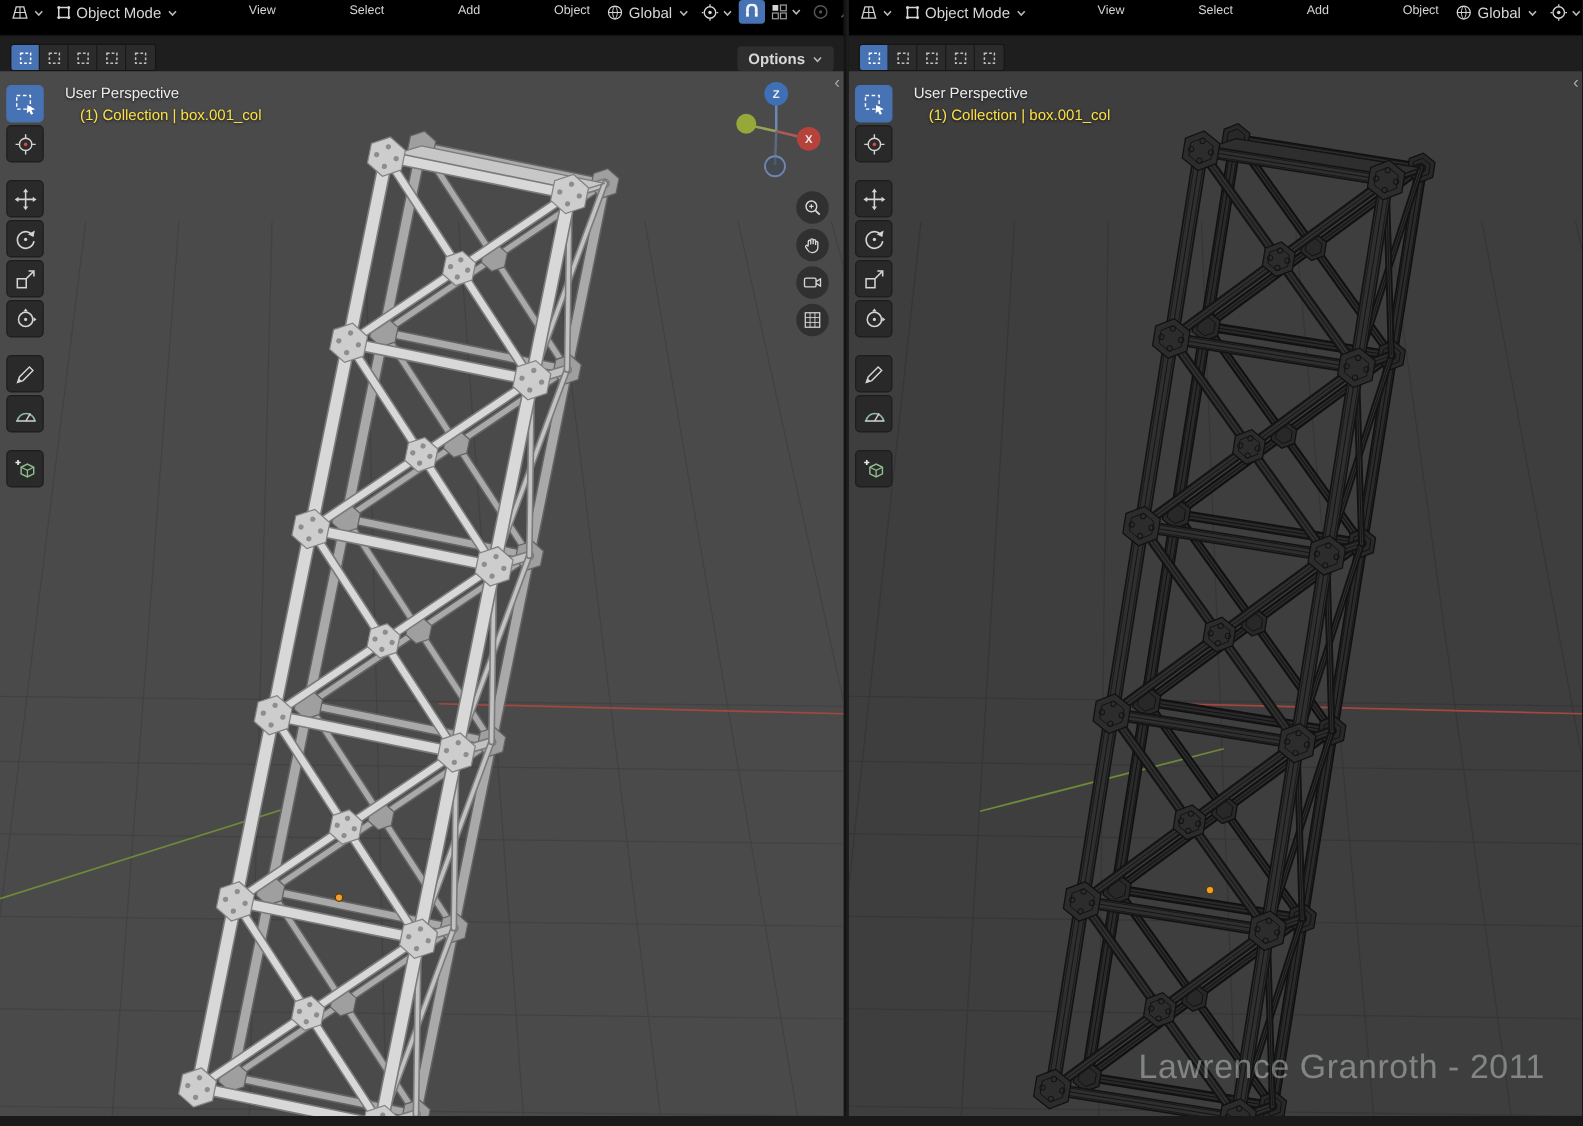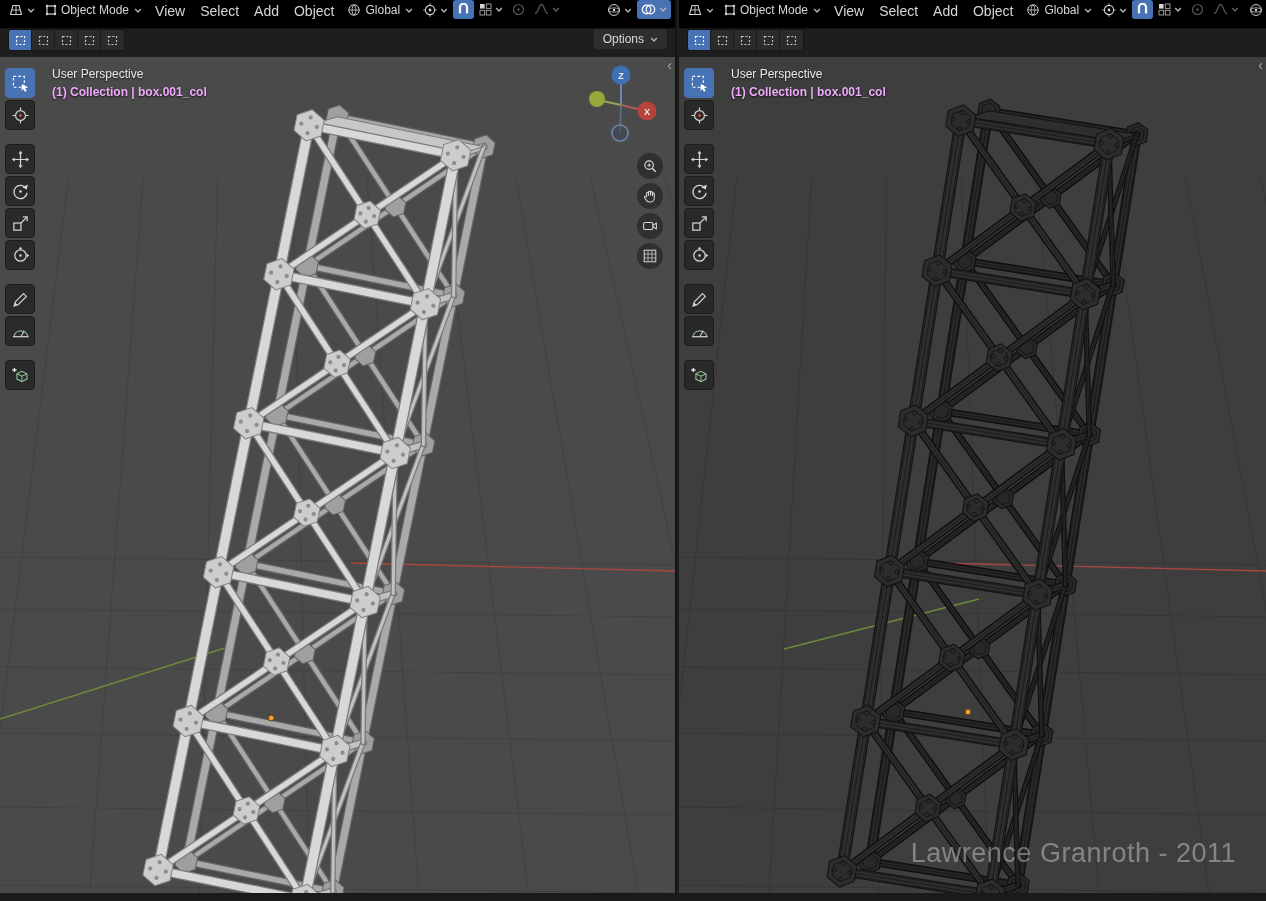--- a/index.html
+++ b/index.html
@@ -8,29 +8,29 @@
   .app { position:relative; width:1266px; height:901px; overflow:hidden; background:#1d1d1d; }
 
   .pane { position:absolute; top:0; height:893px; overflow:hidden; display:flex; flex-direction:column; background:#1d1d1d; }
   .pane.left  { left:0;   width:677px; border-right:2px solid #141414; }
   .pane.right { left:679px; width:587px; }
 
   .hdr { height:29px; background:#000000; border-bottom:1px solid #141414;
          display:flex; align-items:flex-start; gap:1px; padding:0 4px; flex:0 0 auto; white-space:nowrap; overflow:hidden; }
   .hdr > * { flex:0 0 auto; }
   .hdr-spacer { flex:1 1 0 !important; min-width:0; }
-  .menu-item { color:#d6d6d6; font-size:14px; padding:3px 7px; border-radius:3px; cursor:default; }
+  .menu-item { color:#d6d6d6; font-size:10px; padding:3px 7px; border-radius:3px; cursor:default;margin-left:44px; }
   .hdr-widget { display:flex; align-items:center; gap:4px; color:#d6d6d6; font-size:12px; padding:3px 5px; border-radius:3px; }
   .hdr-icon-btn { display:flex; align-items:center; gap:2px; padding:3px 4px; border-radius:3px; }
   .hdr-icon-btn.active { background:#4772b3; }
   .hdr-icon-btn.dim { opacity:.55; }
   .ic { display:flex; align-items:center; }
   .caret { margin-left:1px; }
 
-  .toolrow { height:28px; background:#1e1e1e; display:flex; align-items:flex-start; padding:0 8px; flex:0 0 auto; }
+  .toolrow { height:28px; background:#1e1e1e; display:flex; align-items:flex-end; padding:0 8px; flex:0 0 auto;font-weight:bold; }
   .selmode-group { display:flex; border-radius:3px; overflow:hidden; border:1px solid #161616; }
   .sm-btn { width:23px; height:20px; display:flex; align-items:center; justify-content:center;
             background:#2b2b2b; color:#bfbfbf; border-right:1px solid #191919; }
   .sm-btn:last-child { border-right:none; }
   .sm-btn.active { background:#4772b3; color:#ffffff; }
   .options-btn { margin-left:auto; display:flex; align-items:center; gap:5px; background:#2e2e2e;
                  color:#d8d8d8; font-size:12px; padding:3px 9px; border-radius:3px; }
 
   .viewport { position:relative; flex:1 1 auto; overflow:hidden; }
   .pane.left  .viewport { background:#4a4a4a; }
@@ -38,21 +38,21 @@
   .scene { position:absolute; left:0; top:0; width:100%; height:100%; display:block; }
 
   .toolbar { position:absolute; left:5px; top:11px; display:flex; flex-direction:column; gap:2px; }
   .tb-gap { height:10px; }
   .tb-btn { width:30px; height:30px; border-radius:4px; background:rgba(39,39,39,.92); border:1px solid #1d1d1d;
             display:flex; align-items:center; justify-content:center; color:#d4d4d4; }
   .tb-btn.active { background:#4772b3; border-color:#4772b3; color:#fff; }
 
   .vp-label { position:absolute; left:52px; top:8px; color:#ececec; font-size:12px; line-height:18px;
               text-shadow:0 1px 2px rgba(0,0,0,.75); }
-  .vp-label .sub { font-weight:bold; color:#f0abfc; }
+  .vp-label .sub { font-weight:normal; color:#fde047;margin-left:12px; }
 
   .gizmo  { position:absolute; top:6px; right:16px; }
   .navcol { position:absolute; top:96px; right:12px; display:flex; flex-direction:column; gap:4px; }
   .nav-btn { width:26px; height:26px; border-radius:50%; background:rgba(28,28,28,.55);
              display:flex; align-items:center; justify-content:center; }
   .collapse { position:absolute; top:1px; right:3px; color:#a8a8a8; font-size:14px; line-height:14px; }
 
   .watermark { position:absolute; right:30px; bottom:24px; font-size:27px; letter-spacing:.5px;
                color:rgba(225,232,232,.42); }
 

